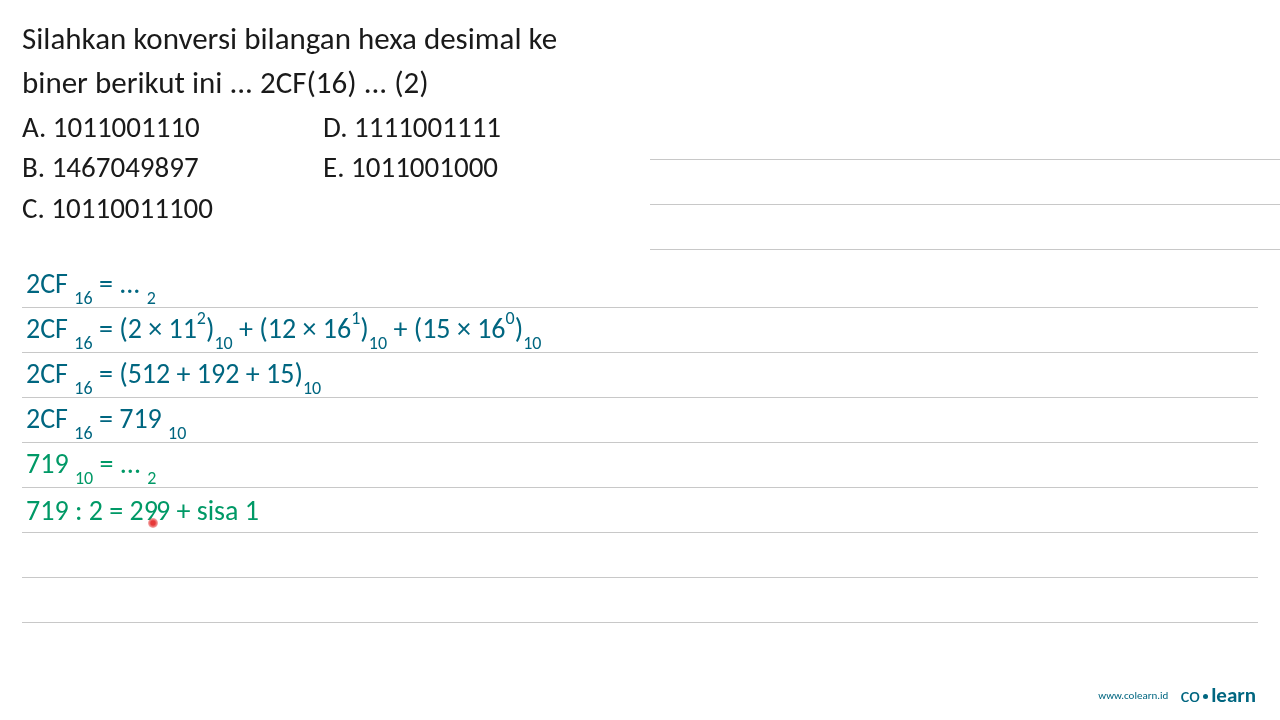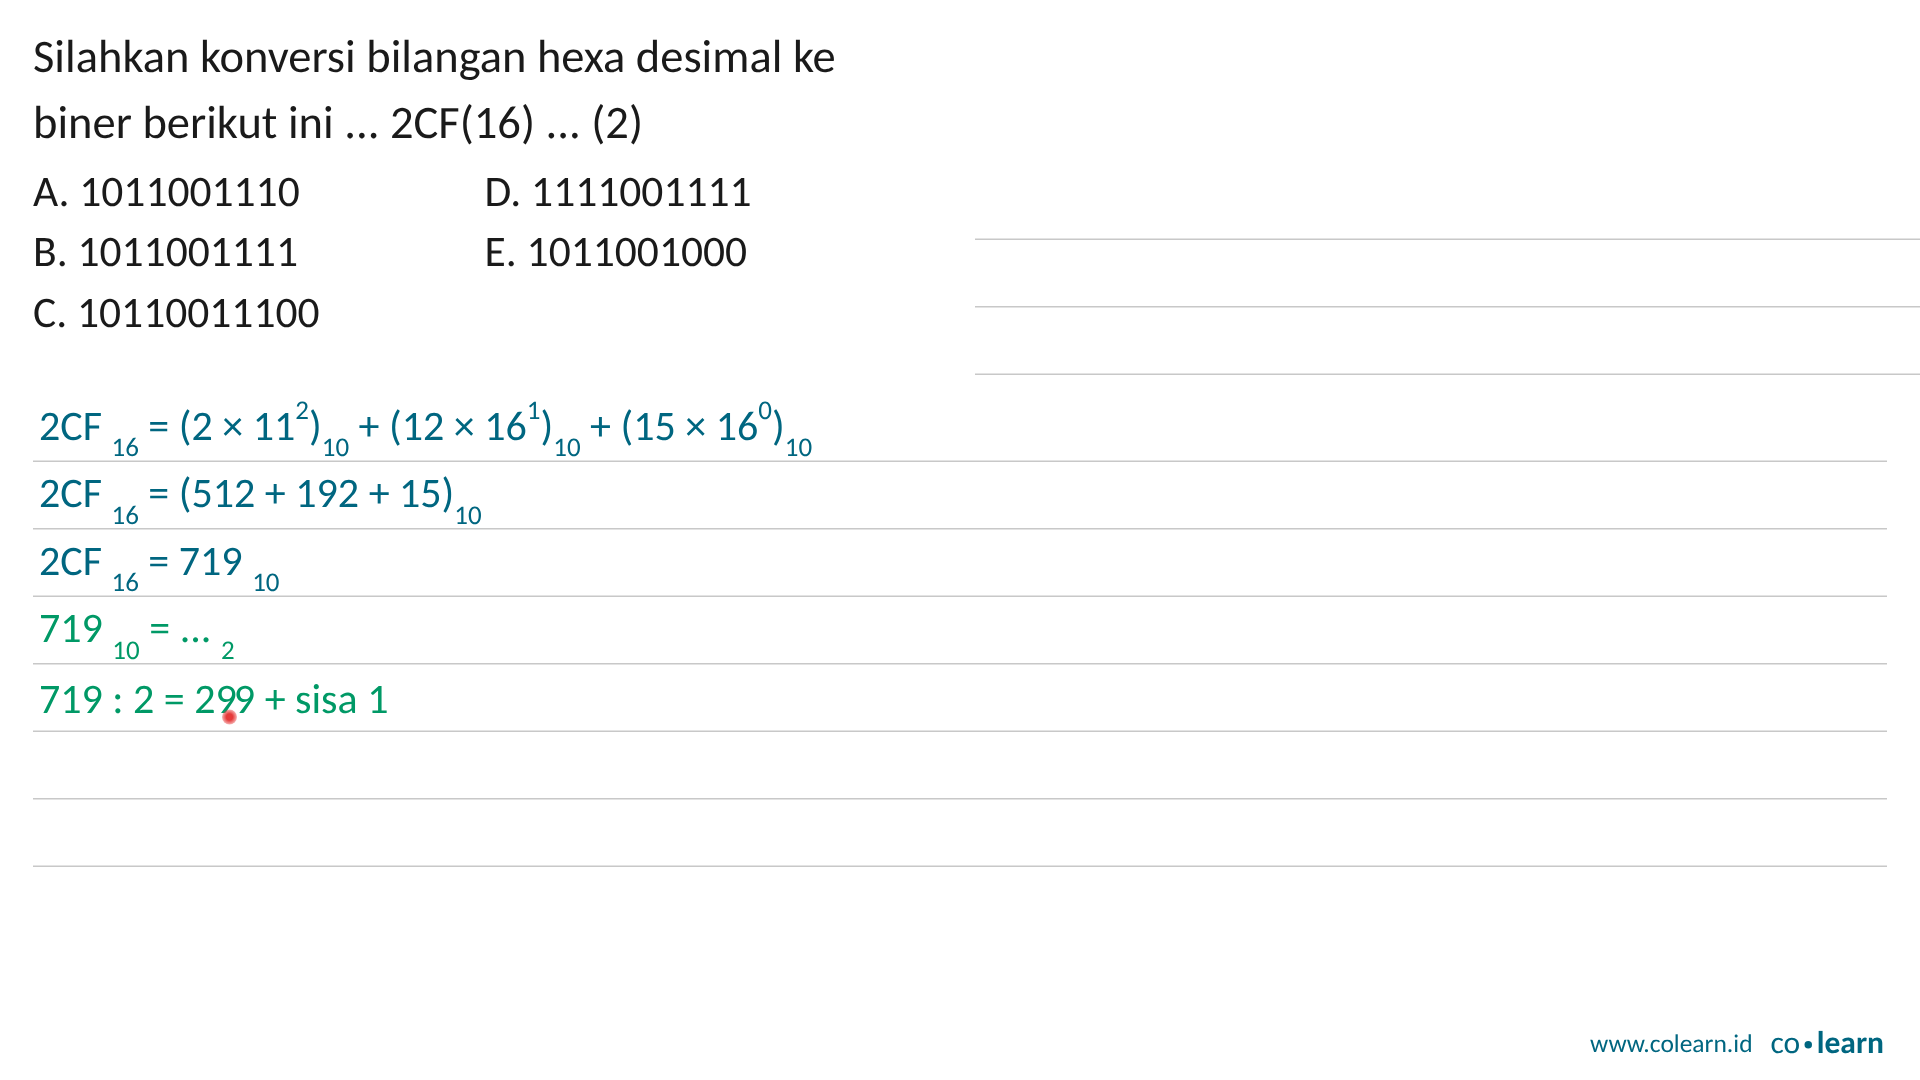--- a/index.html
+++ b/index.html
@@ -92,21 +92,21 @@
     }
     .footer {
       position: absolute;
       bottom: 12px;
       right: 24px;
       display: flex;
       align-items: center;
       gap: 12px;
     }
     .footer-url {
-      font-size: 17px;
+      font-size: 11px;
       color: #006680;
       margin-left: 48px;
     }
     .footer-logo {
       font-size: 21px;
       color: #006680;
       font-weight: 500;
     }
     .footer-logo .bold {
       font-weight: 700;
@@ -124,36 +124,41 @@
 </head>
 <body>
 
 <div class="content-area">
   <div class="question-text">Silahkan konversi bilangan hexa desimal ke</div>
   <div class="question-text">biner berikut ini ... 2CF(16) ... (2)</div>
 
   <div class="options">
     <div class="options-col">
       <div class="option-item">A.  1011001110</div>
-      <div class="option-item">B.  1011001111</div>
+      <div class="option-item">B.  1467049897</div>
       <div class="option-item">C.  10110011100</div>
     </div>
     <div class="options-col">
       <div class="option-item">D.  1111001111</div>
       <div class="option-item">E.  1011001000</div>
     </div>
   </div>
 
   <div class="upper-lines">
     <div class="upper-line"></div>
     <div class="upper-line"></div>
     <div class="upper-line"></div>
   </div>
 
   <div class="notebook-area">
+    <div class="notebook-line">
+      <span class="math-line">
+        <span>2CF </span><span class="sub">16</span><span> = ... </span><span class="sub">2</span>
+      </span>
+    </div>
     <div class="notebook-line">
       <span class="math-line">
         <span>2CF </span><span class="sub">16</span><span> = (2 × 11</span><span class="sup">2</span><span>)</span><span class="sub">10</span><span> + (12 × 16</span><span class="sup">1</span><span>)</span><span class="sub">10</span><span> + (15 × 16</span><span class="sup">0</span><span>)</span><span class="sub">10</span>
       </span>
     </div>
     <div class="notebook-line">
       <span class="math-line">
         <span>2CF </span><span class="sub">16</span><span> = (512 + 192 + 15)</span><span class="sub">10</span>
       </span>
     </div>

